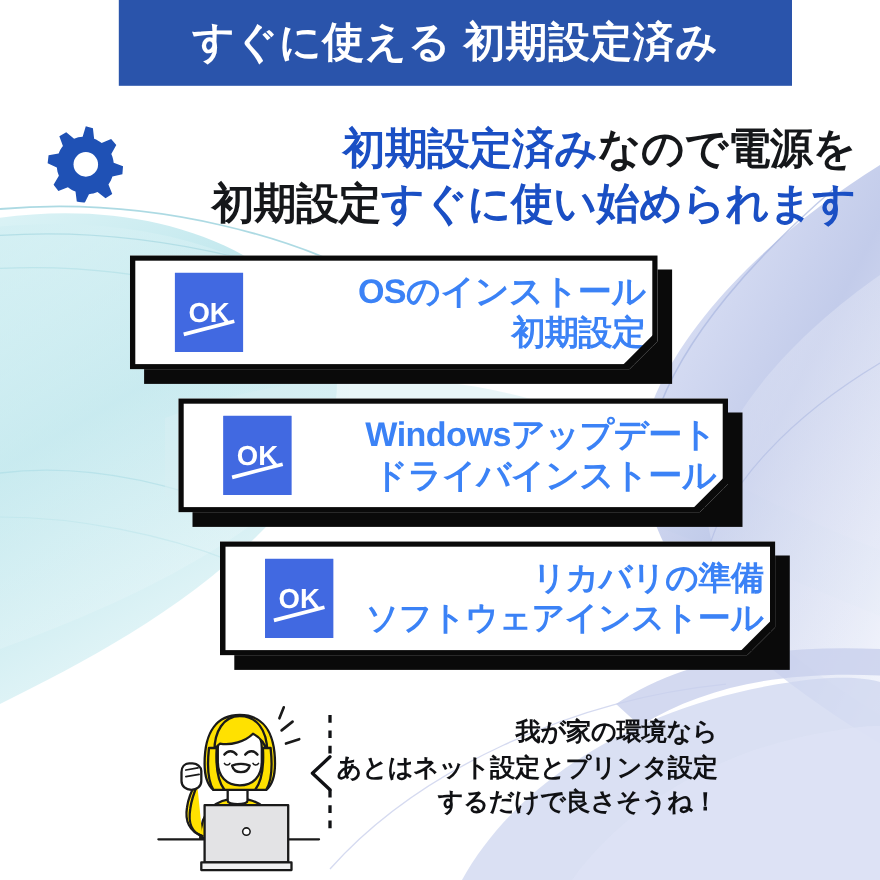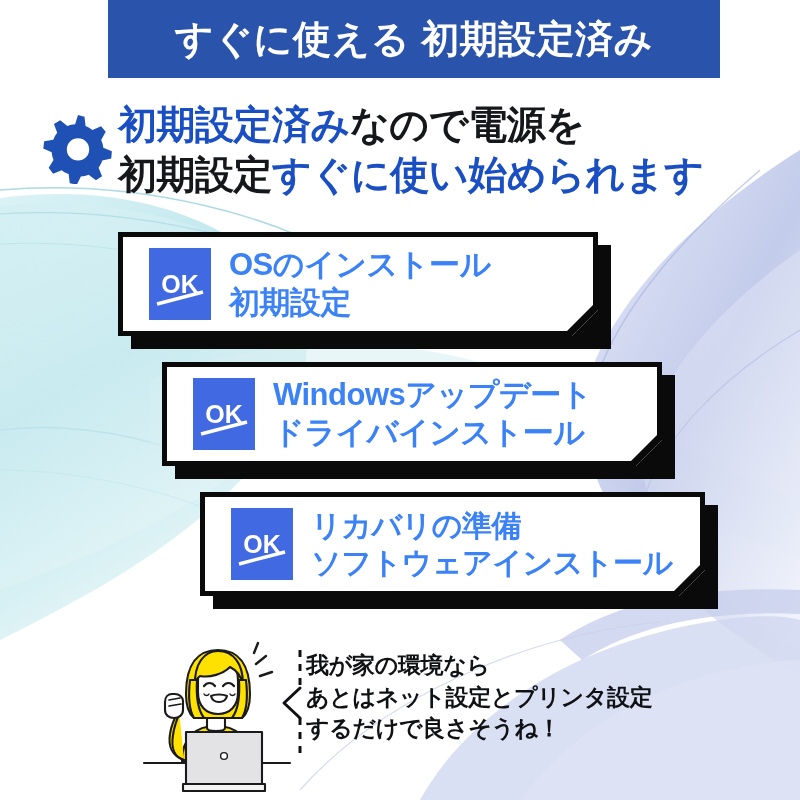--- a/index.html
+++ b/index.html
@@ -9,20 +9,21 @@
   }
   body {
     font-family: "Liberation Sans", "DejaVu Sans", sans-serif;
   }
   #stage {
     position: relative;
     width: 800px;
     height: 800px;
     overflow: hidden;
     background: #ffffff;
+    text-align: right;
   }
 
   
   #bg-waves {
     position: absolute;
     left: 0; top: 0;
     width: 800px; height: 800px;
     z-index: 0;
     pointer-events: none;
   }
@@ -56,21 +57,21 @@
     top: 112px;
     width: 72px;
     height: 72px;
     z-index: 6;
   }
 
   
   #headline {
     position: absolute;
     left: 118px;
-    top: 100px;
+    top: 111px;
     width: 660px;
     z-index: 6;
   }
   #headline .hl-line {
     font-size: 39px;
     font-weight: 700;
     line-height: 1.28;
     white-space: nowrap;
     letter-spacing: -0.5px;
   }
@@ -110,21 +111,21 @@
     width: 28px;
     height: 28px;
     background: #0a0a0a;
     clip-path: polygon(100% 0, 100% 100%, 0 100%);
   }
   .ok-badge {
     width: 62px;
     height: 72px;
     background: #4169e1;
     flex: 0 0 auto;
-    margin-left: 26px;
+    margin-left: 36px;
     position: relative;
   }
   .ok-badge svg { display: block; }
   .ok-text-wrap {
     margin-left: 18px;
     flex: 1 1 auto;
     padding-right: 6px;
   }
   .ok-text-wrap .ok-line {
     color: #3b82f6;

